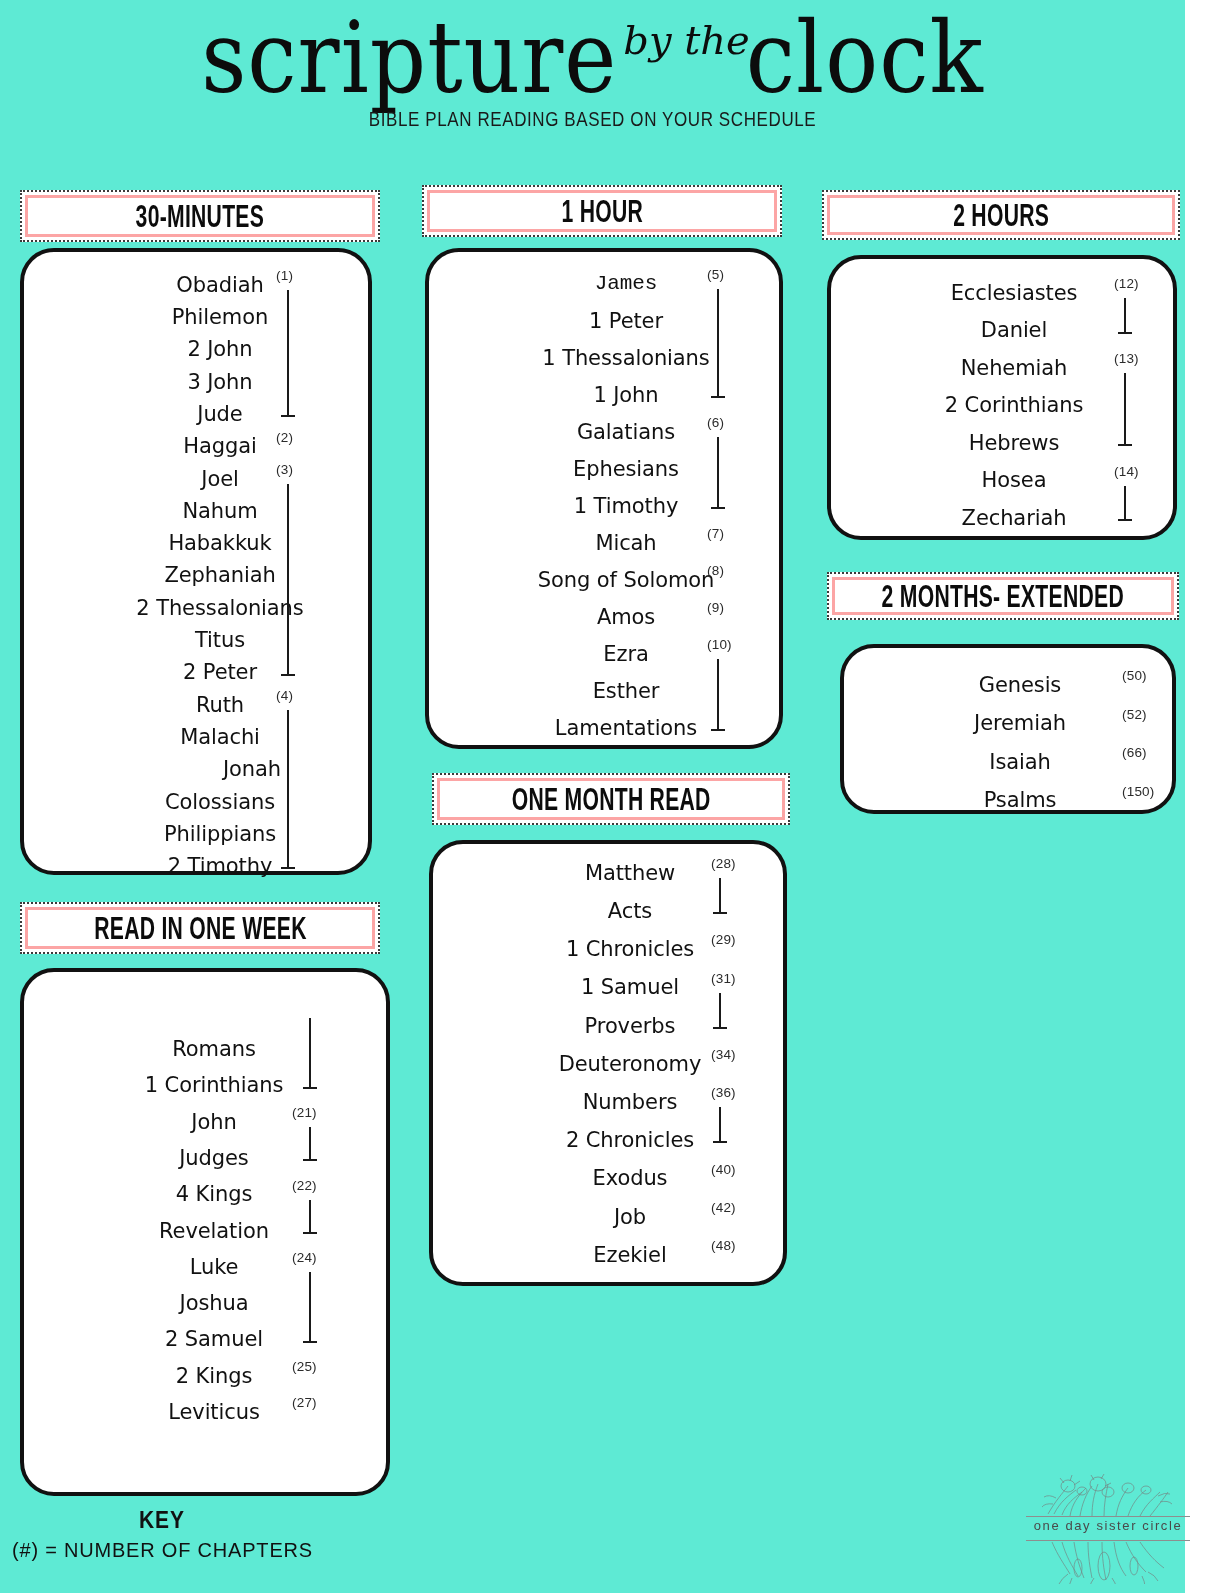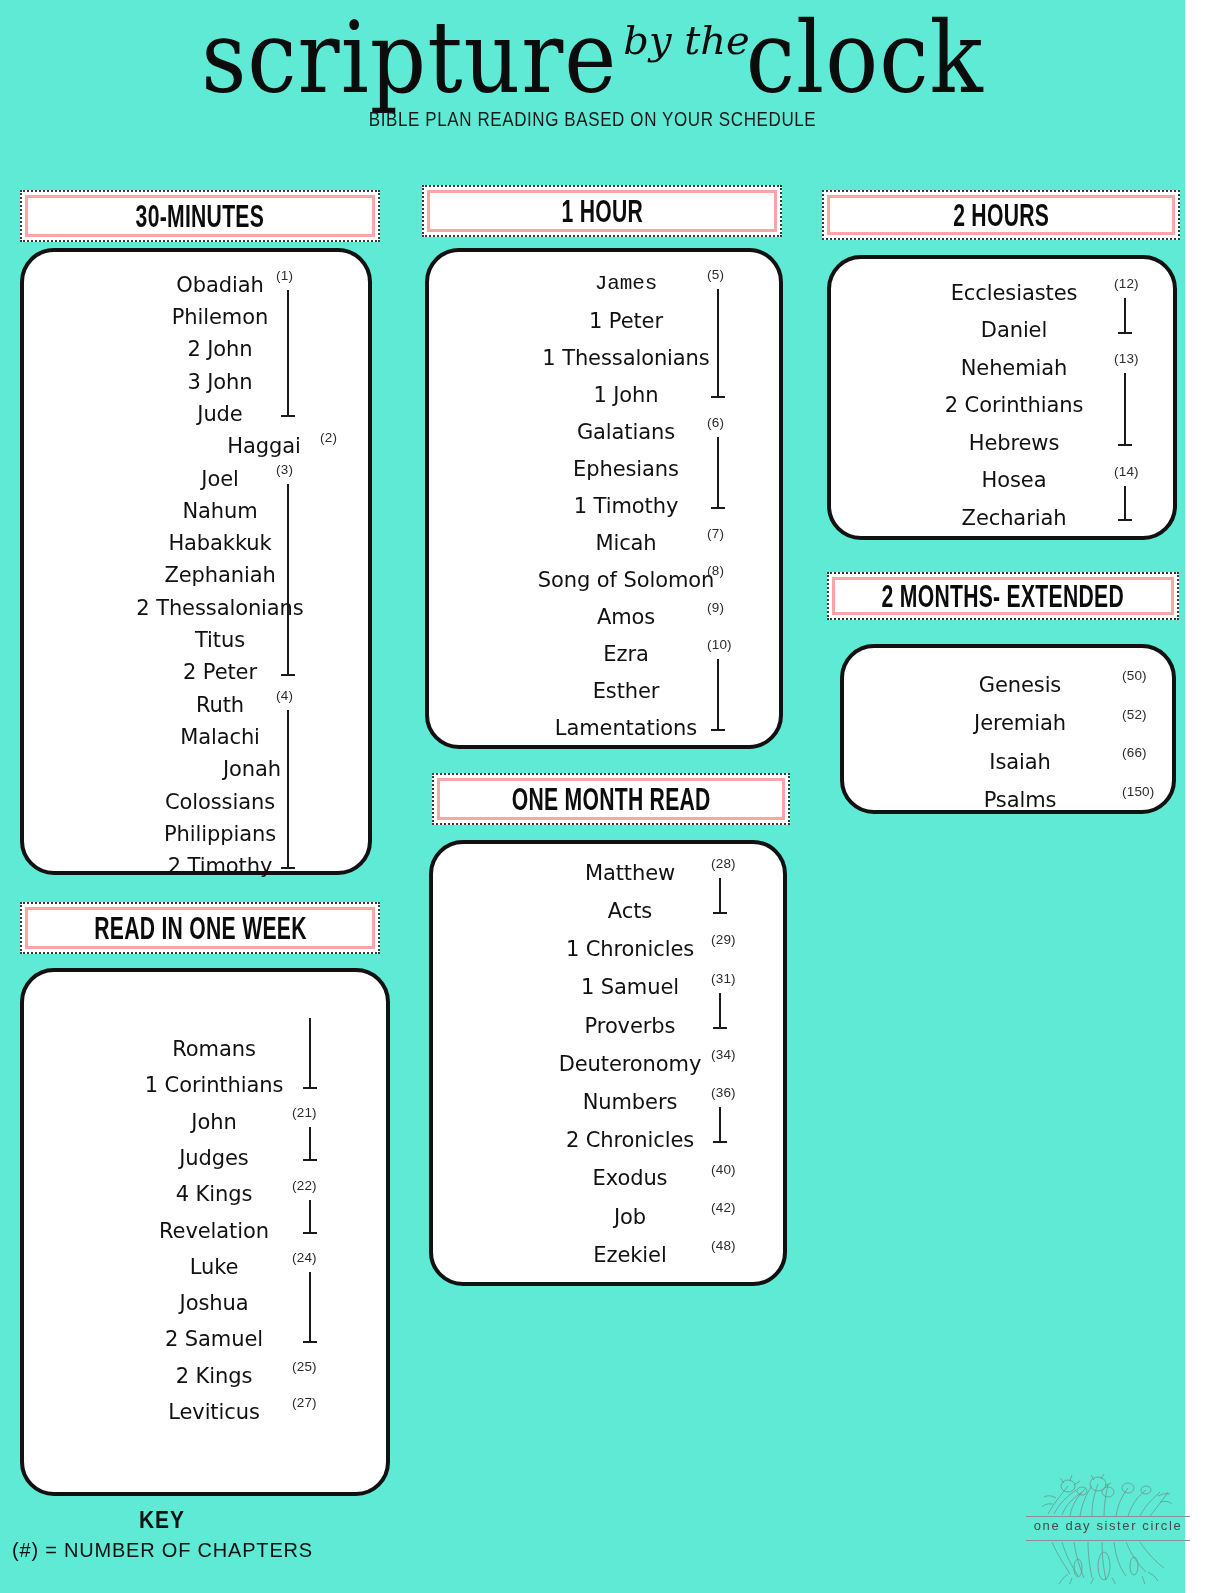--- a/index.html
+++ b/index.html
@@ -233,21 +233,21 @@
           </div>
           <div class="book-row" style="top: 78.6px;">
             <span class="book-name" style="left: 196px; transform: translateX(-50%);">2 John</span>
           </div>
           <div class="book-row" style="top: 110.9px;">
             <span class="book-name" style="left: 196px; transform: translateX(-50%);">3 John</span>
           </div>
           <div class="book-row" style="top: 143.2px;">
             <span class="book-name" style="left: 196px; transform: translateX(-50%);">Jude</span>
           </div>
-          <div class="book-row" style="top: 175.5px; margin-left: 44px;">
+          <div class="book-row" style="top: 175.5px;">
             <span class="book-name" style="left: 196px; transform: translateX(-50%);">Haggai</span>
             <span class="chap" style="left: 252px; top: 2px;">(2)</span>
           </div>
           <div class="book-row" style="top: 207.8px;">
             <span class="book-name" style="left: 196px; transform: translateX(-50%);">Joel</span>
             <span class="chap" style="left: 252px; top: 2px;">(3)</span>
           </div>
           <div class="book-row" style="top: 240.1px;">
             <span class="book-name" style="left: 196px; transform: translateX(-50%);">Nahum</span>
           </div>

